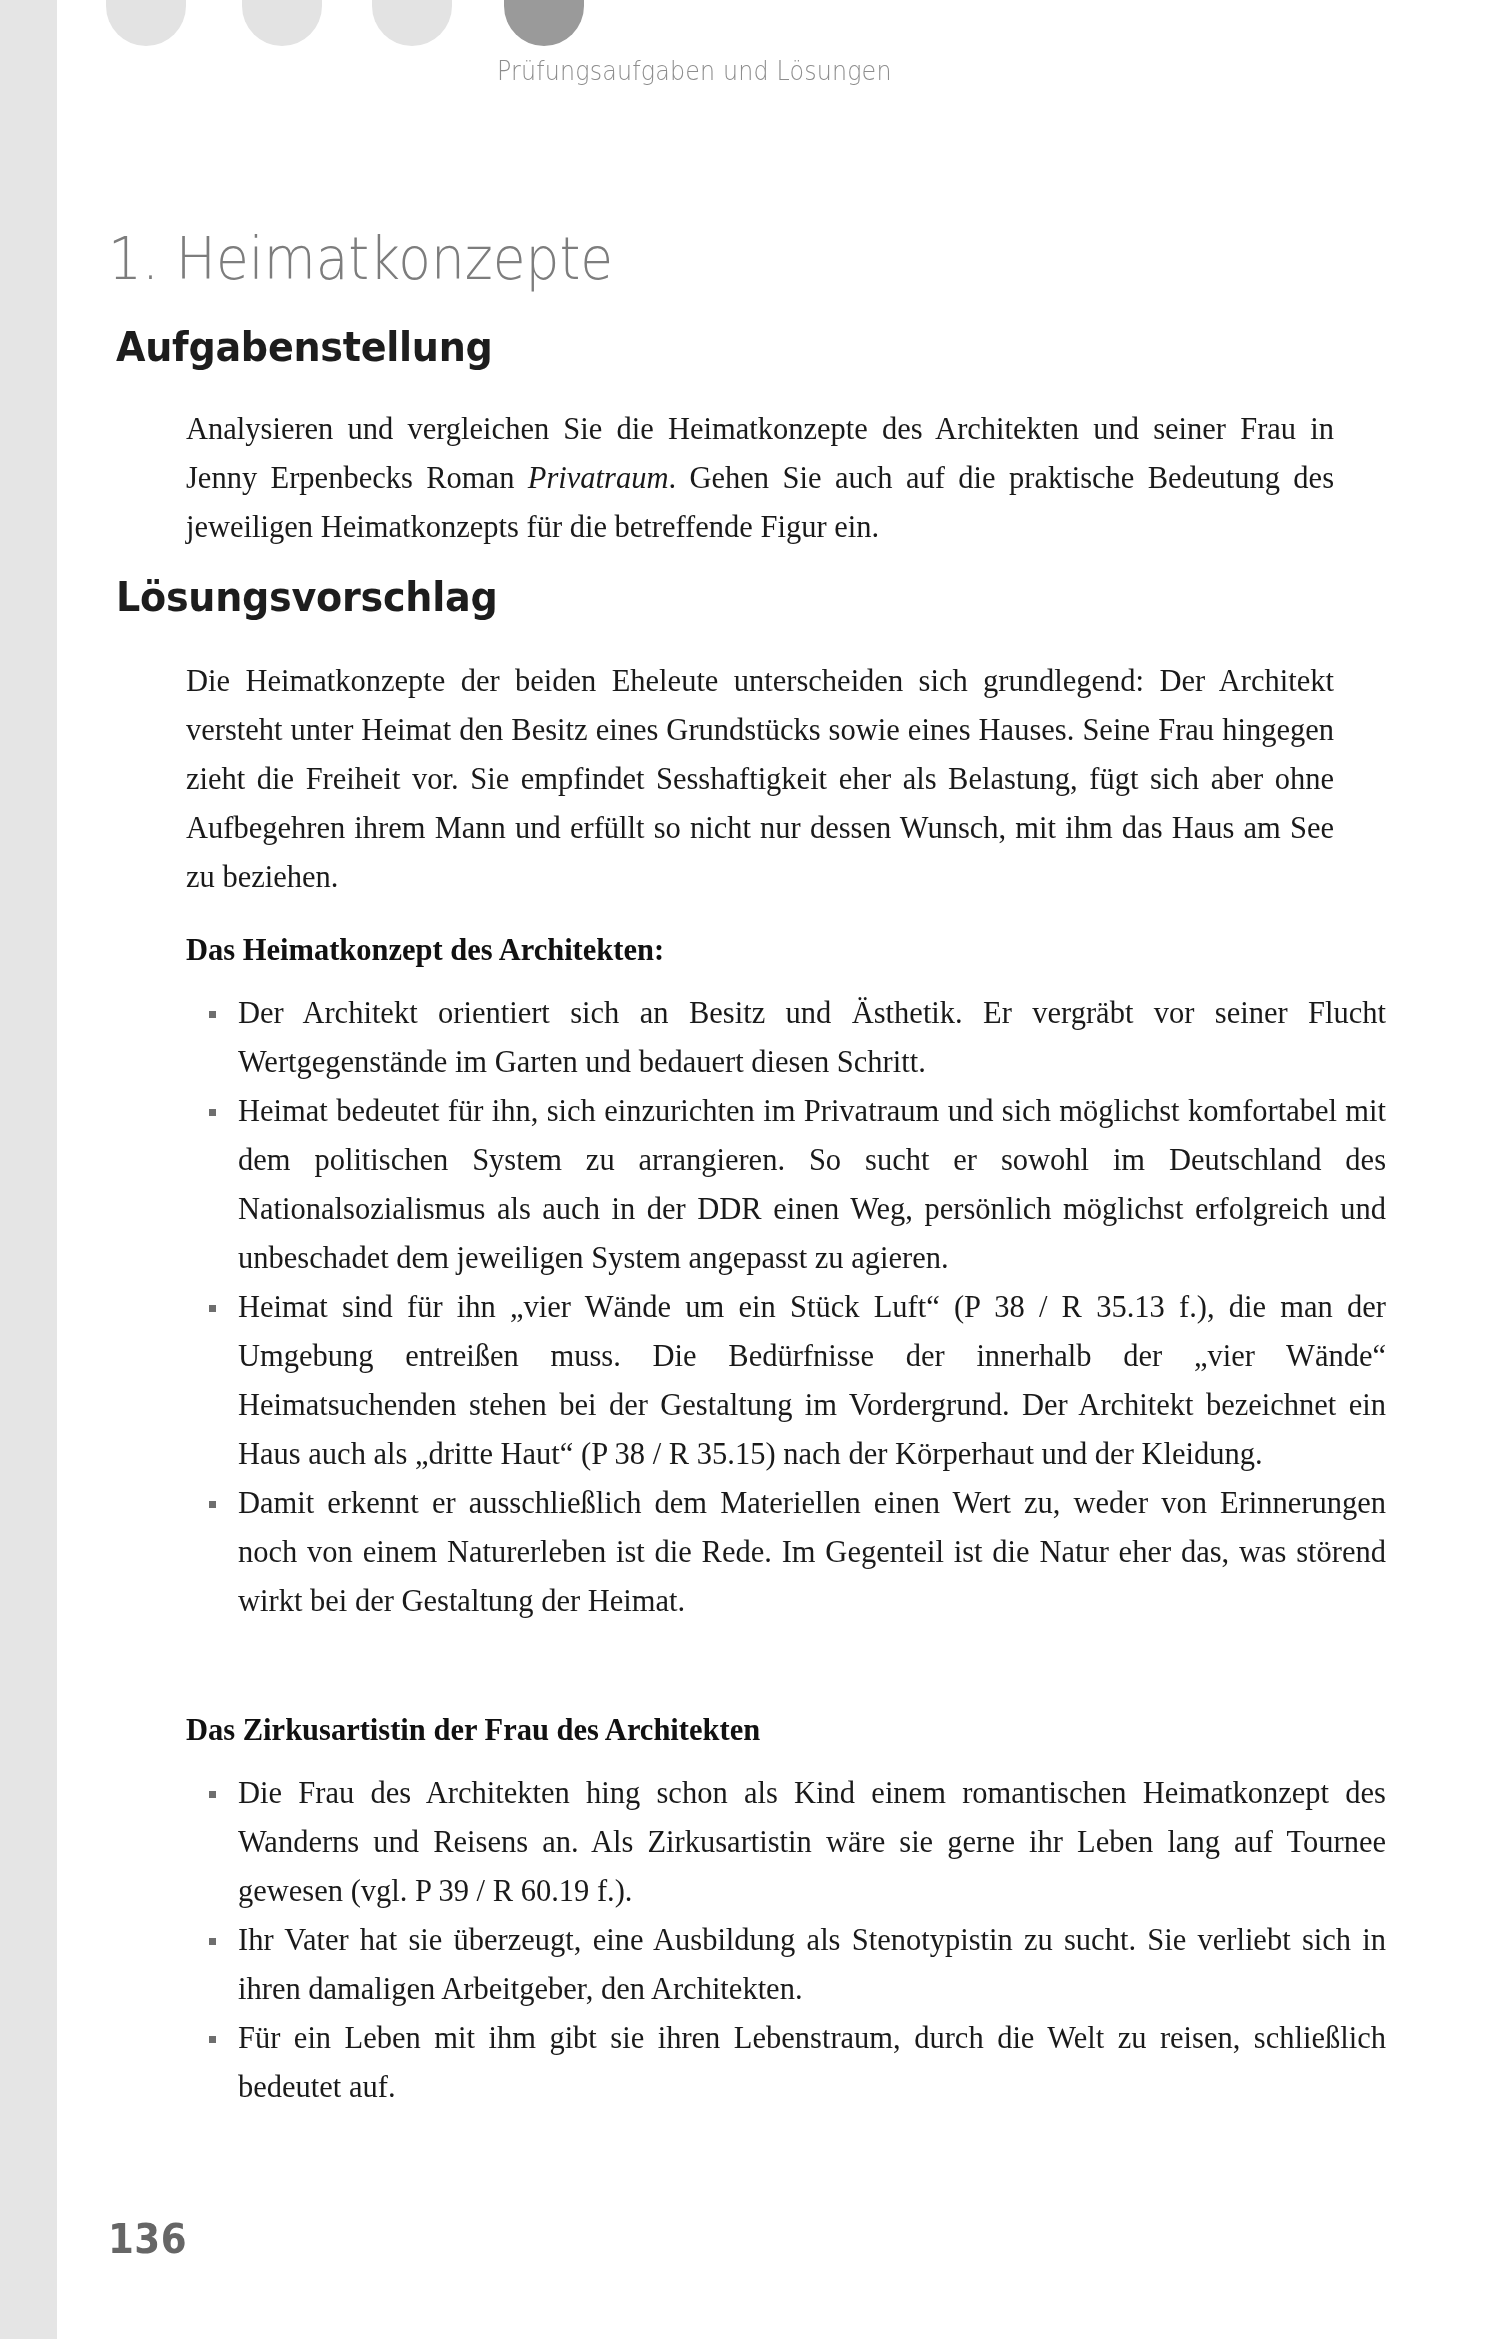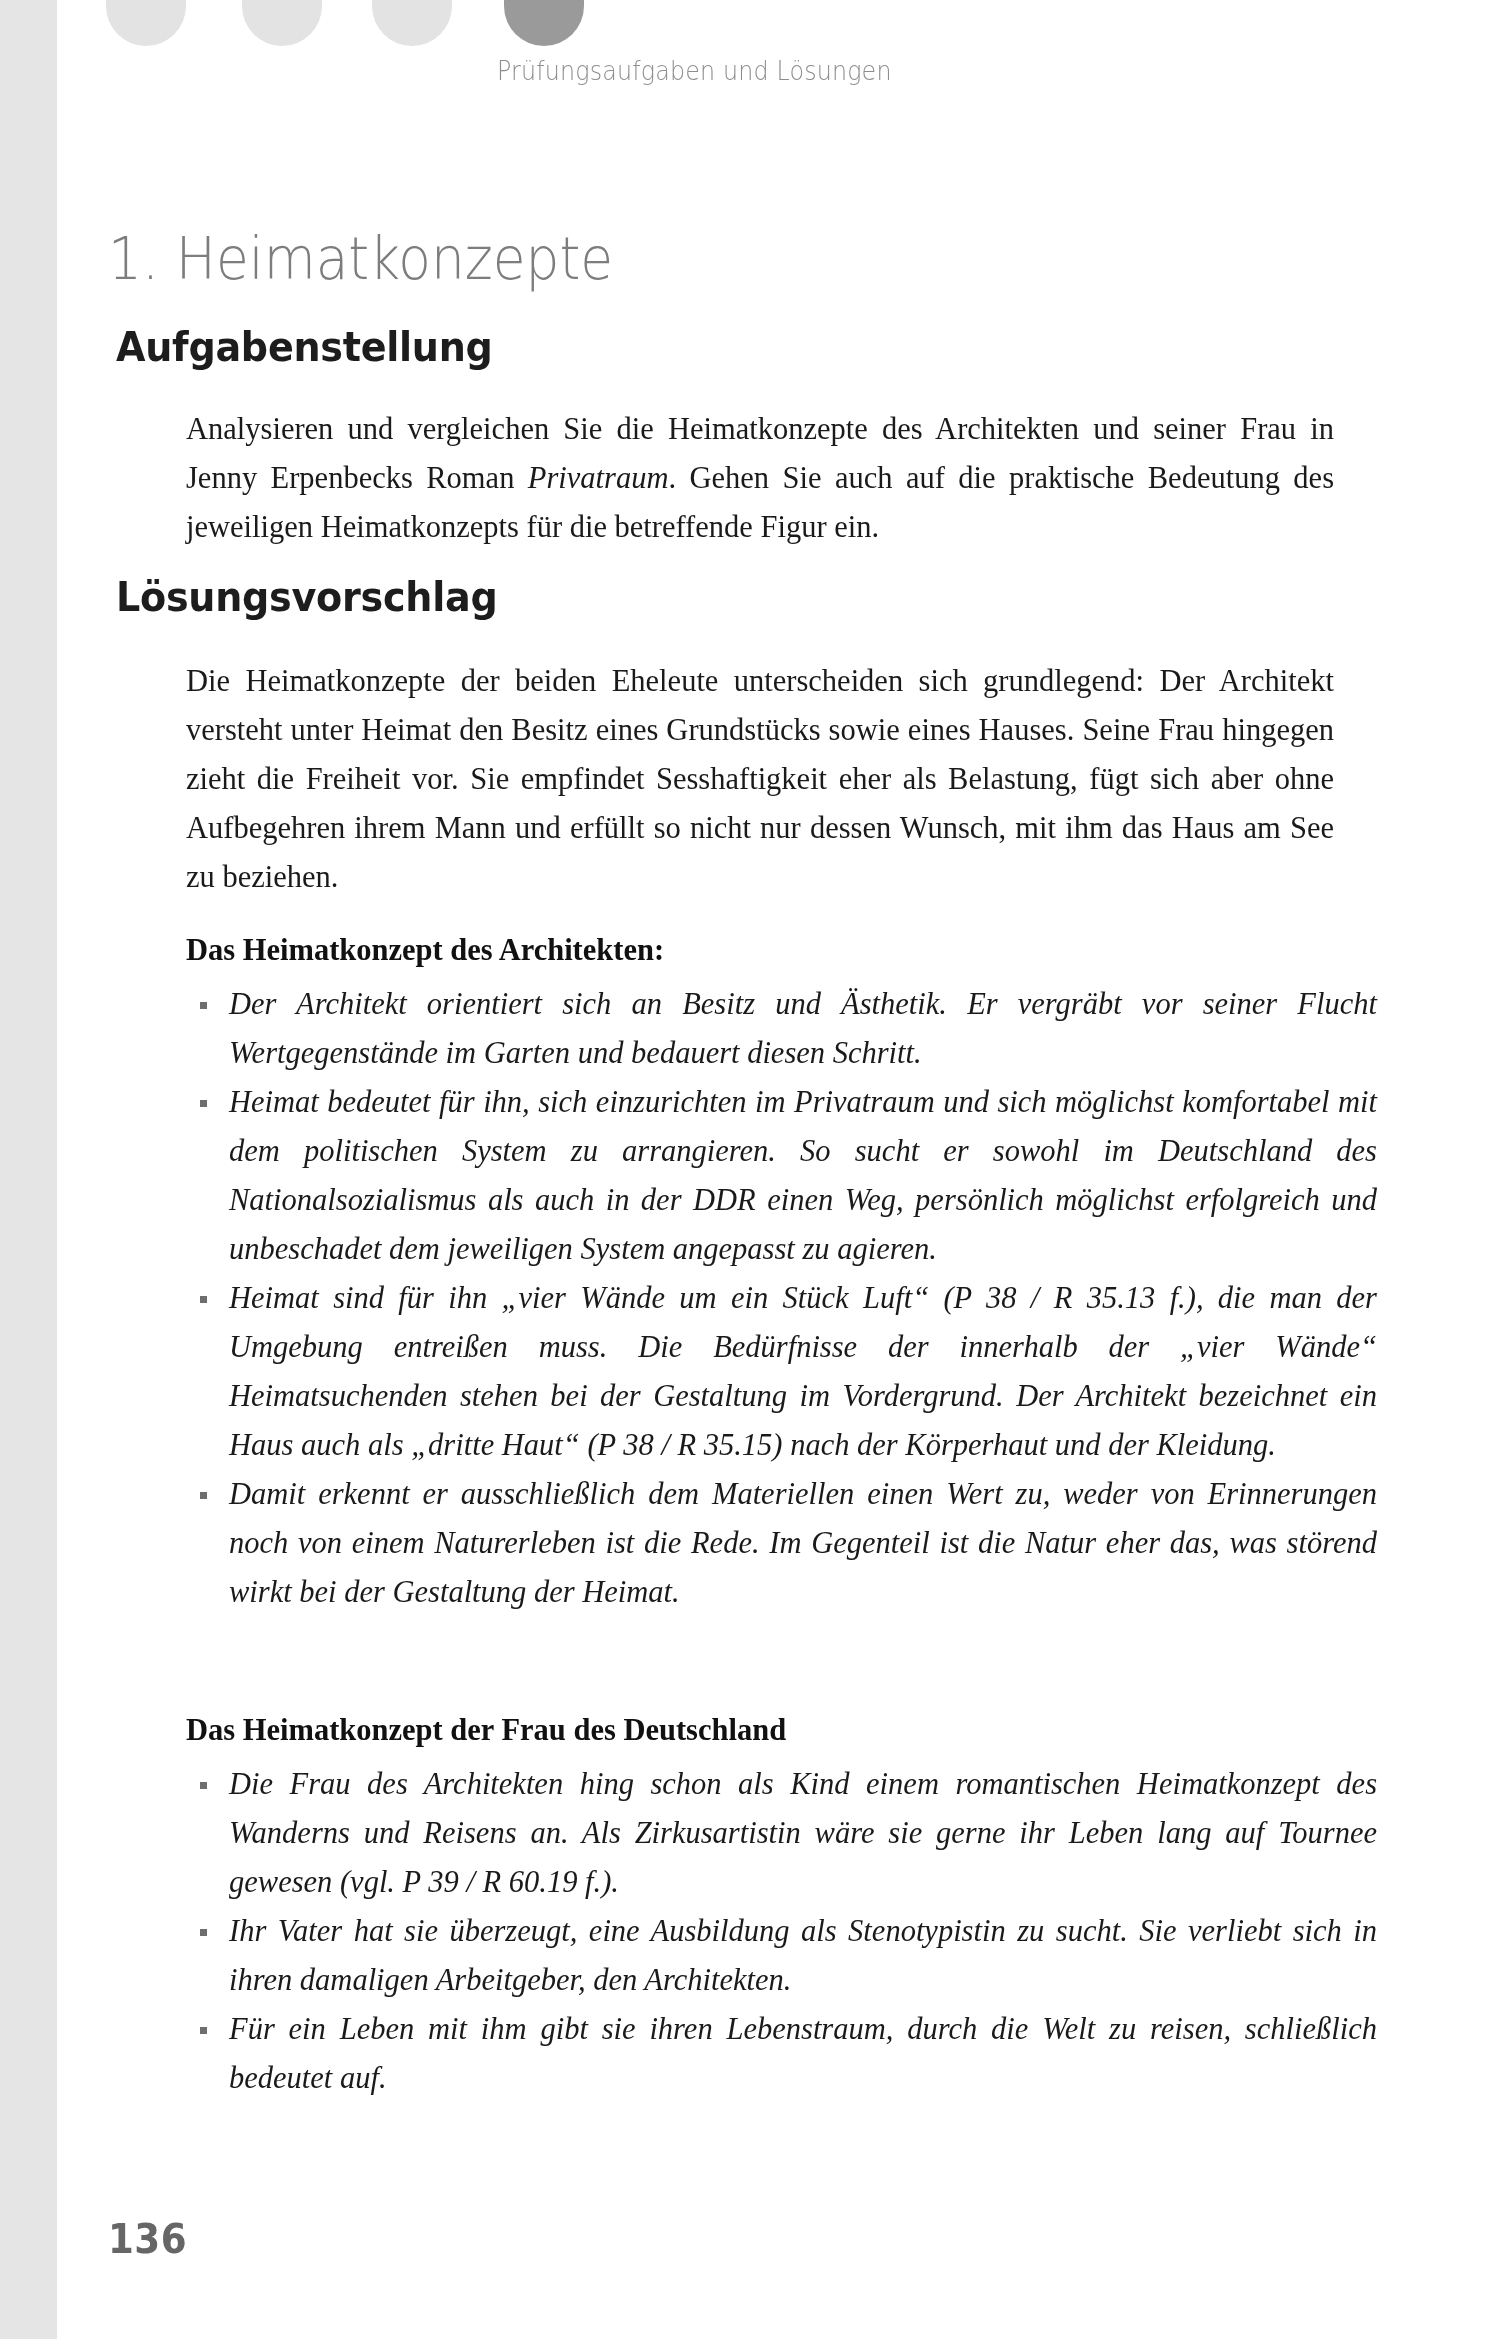--- a/index.html
+++ b/index.html
@@ -129,23 +129,22 @@
     font-family: "Liberation Serif", "DejaVu Serif", serif;
     font-weight: bold;
     font-size: 30.5px;
     line-height: 46px;
     color: #111111;
     white-space: nowrap;
   }
 
   ul.bullets {
     list-style: none;
-    margin: 7px;
+    margin: 16px;
     padding: 0;
-    font-style: italic;
   }
   ul.bullets > li {
     position: relative;
     margin: 0 0 0 186px;
     width: 1148px;
     padding-left: 36px;
     font-family: "Liberation Serif", "DejaVu Serif", serif;
     font-size: 30.5px;
     line-height: 49px;
     color: #1a1a1a;
@@ -218,21 +217,21 @@
       <div class="h3">Das Heimatkonzept des Architekten:</div>
       <ul class="bullets">
         <li>Der Architekt orientiert sich an Besitz und Ästhetik. Er vergräbt vor seiner Flucht Wertgegenstände im Garten und bedauert diesen Schritt.</li>
         <li>Heimat bedeutet für ihn, sich einzurichten im Privatraum und sich möglichst komfortabel mit dem politischen System zu arrangieren. So sucht er sowohl im Deutschland des Nationalsozialismus als auch in der DDR einen Weg, per­sönlich möglichst erfolgreich und unbeschadet dem jeweiligen System ange­passt zu agieren.</li>
         <li>Heimat sind für ihn „vier Wände um ein Stück Luft“ (P 38 / R 35.13 f.), die man der Umgebung entreißen muss. Die Bedürfnisse der innerhalb der „vier Wände“ Heimatsuchenden stehen bei der Gestaltung im Vordergrund. Der Architekt bezeichnet ein Haus auch als „dritte Haut“ (P 38 / R 35.15) nach der Körperhaut und der Kleidung.</li>
         <li>Damit erkennt er ausschließlich dem Materiellen einen Wert zu, weder von Erinnerungen noch von einem Naturerleben ist die Rede. Im Gegenteil ist die Natur eher das, was störend wirkt bei der Gestaltung der Heimat.</li>
       </ul>
     </div>
 
     <div class="section" id="sec-frau">
-      <div class="h3">Das Heimatkonzept der Frau des Deutschland</div>
+      <div class="h3">Das Zirkusartistin der Frau des Architekten</div>
       <ul class="bullets">
         <li>Die Frau des Architekten hing schon als Kind einem romantischen Heimatkon­zept des Wanderns und Reisens an. Als Zirkusartistin wäre sie gerne ihr Leben lang auf Tournee gewesen (vgl. P 39 / R 60.19 f.).</li>
         <li>Ihr Vater hat sie überzeugt, eine Ausbildung als Stenotypistin zu sucht. Sie verliebt sich in ihren damaligen Arbeitgeber, den Architekten.</li>
         <li>Für ein Leben mit ihm gibt sie ihren Lebenstraum, durch die Welt zu reisen, schließlich bedeutet auf.</li>
       </ul>
     </div>
 
   </div>
 
   <div class="folio">136</div>

